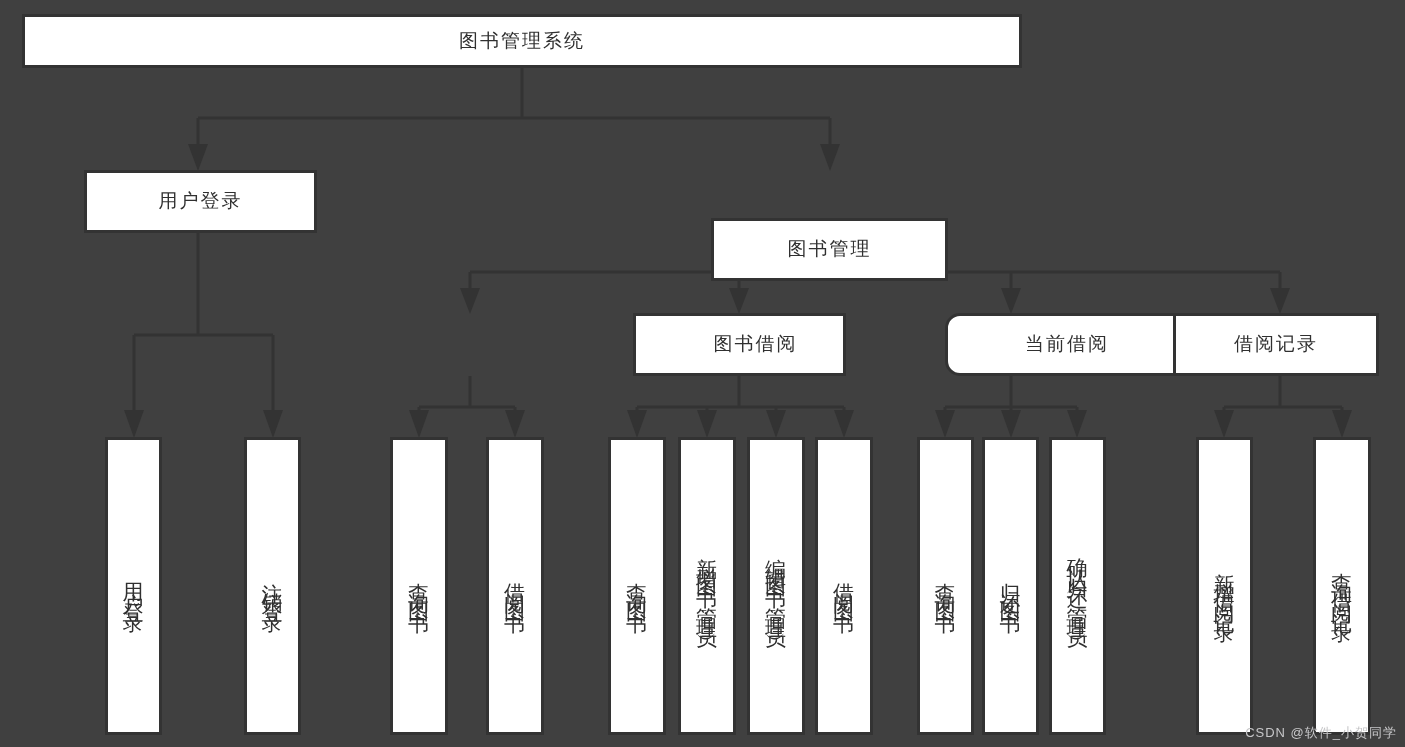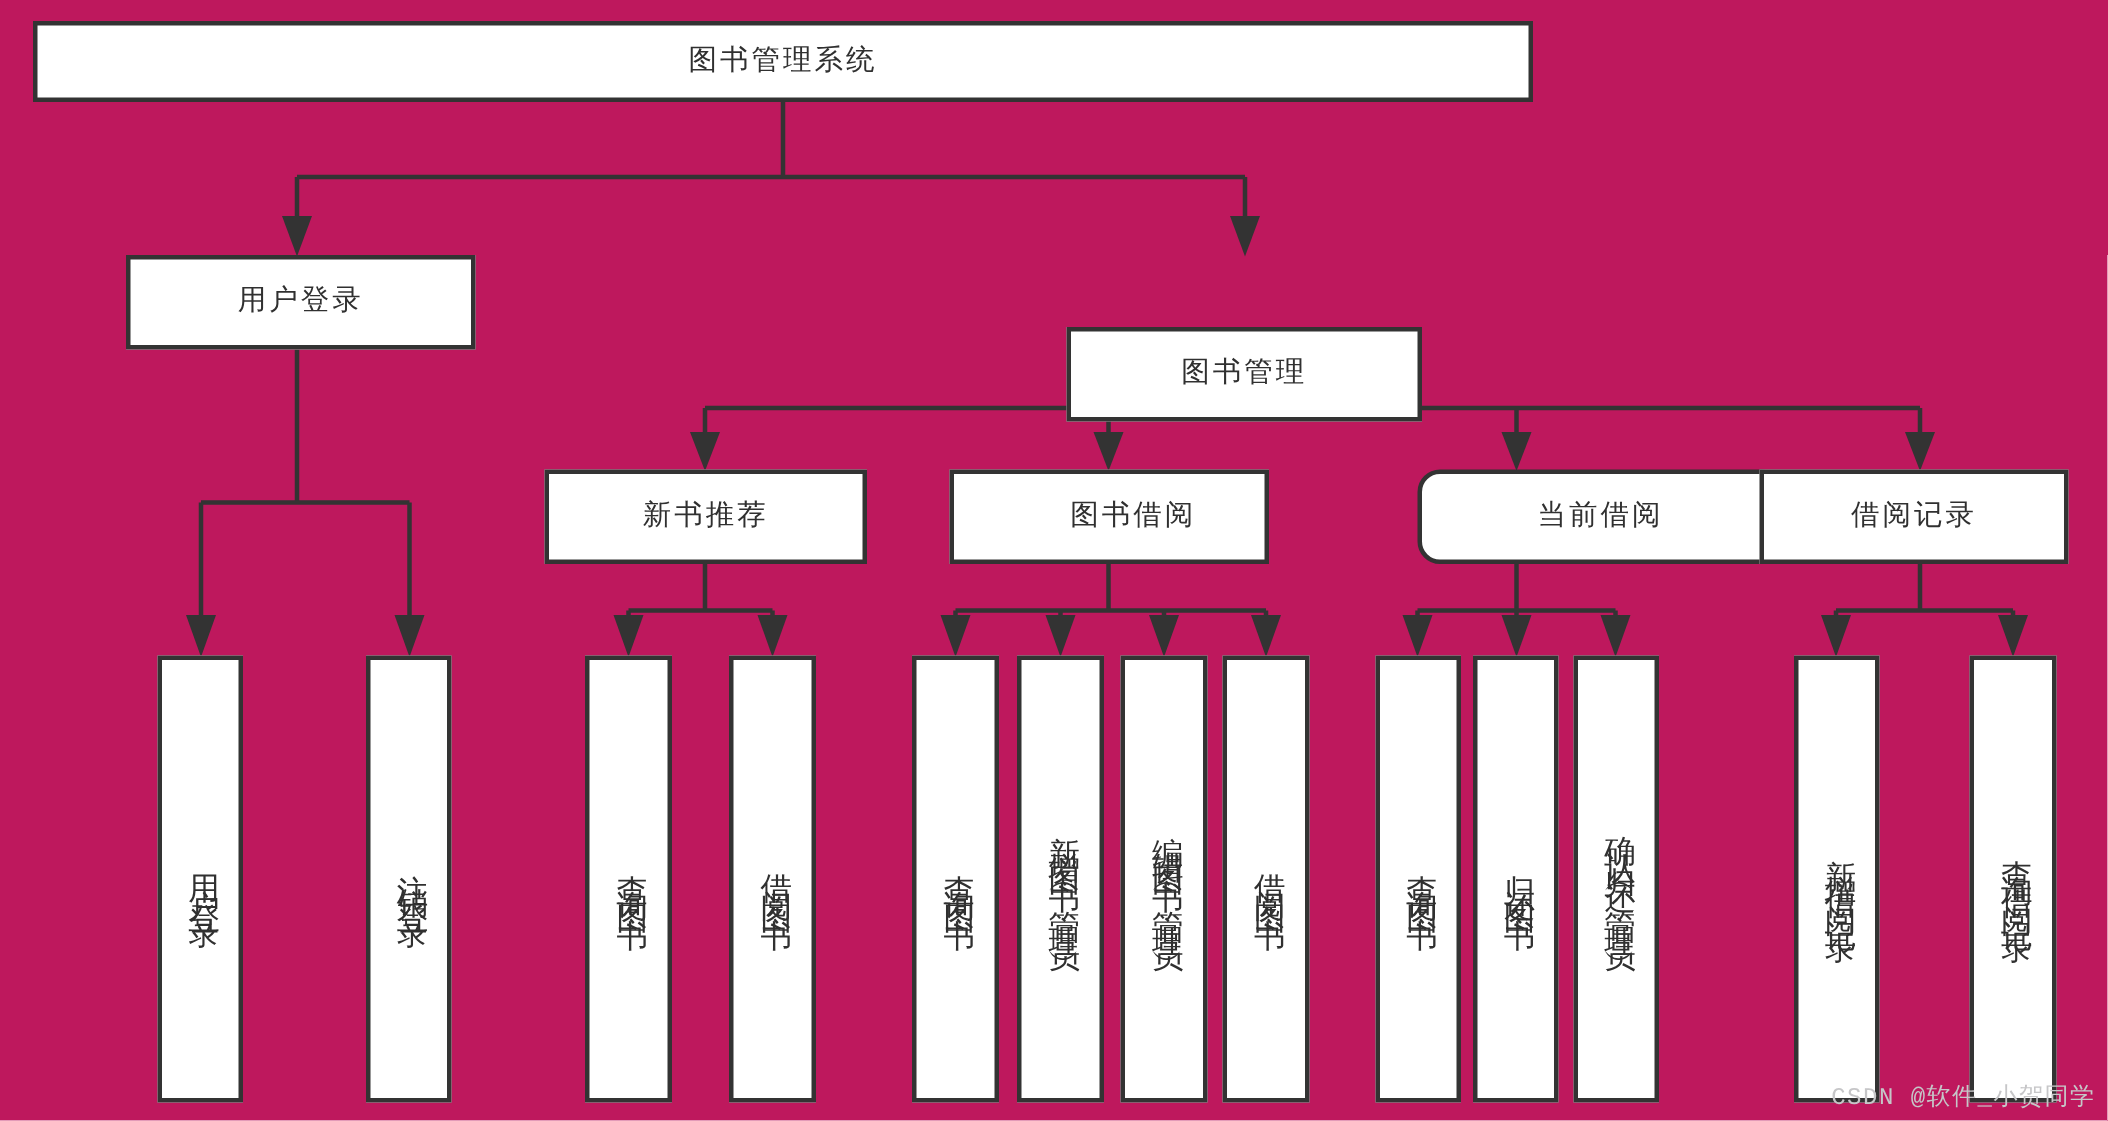--- a/index.html
+++ b/index.html
@@ -5,23 +5,22 @@
   html, body {
     margin: 0;
     padding: 0;
     background: #ffffff;
     font-family: "Liberation Sans", "DejaVu Sans", sans-serif;
   }
   .canvas {
     position: relative;
     width: 1405px;
     height: 747px;
-    background: #be185d;
+    background: #404040;
     overflow: hidden;
-    font-family: Liberation Mono, monospace;
   }
   .connectors {
     position: absolute;
     left: 0;
     top: 0;
     width: 1405px;
     height: 747px;
   }
   .box {
     position: absolute;
@@ -64,21 +63,21 @@
   .box.leaf-9  { left: 917px;  width: 57px; }
   .box.leaf-10 { left: 982px;  width: 57px; }
   .box.leaf-11 { left: 1049px; width: 57px; }
   .box.leaf-12 { left: 1196px; width: 57px; }
   .box.leaf-13 { left: 1313px; width: 58px; }
   .watermark {
     position: absolute;
     right: 8px;
     bottom: 5px;
     color: #c6c6c8;
-    font-size: 16px;
+    font-size: 13px;
     letter-spacing: 1px;
     white-space: nowrap;
   }
 </style>
 </head>
 <body>
 
 <div class="canvas">
 
   <svg class="connectors" viewBox="0 0 1405 747" xmlns="http://www.w3.org/2000/svg">
@@ -143,21 +142,20 @@
       <polygon points="1214,410 1234,410 1224,438"></polygon>
       <polygon points="1332,410 1352,410 1342,438"></polygon>
     </g>
   </svg>
 
   <div class="box root">图书管理系统</div>
 
   <div class="box lvl2-a">用户登录</div>
   <div class="box lvl2-b">图书管理</div>
 
-  <div class="box lvl3-a">新书推荐</div>
   <div class="box lvl3-b">图书借阅</div>
   <div class="box lvl3-c">当前借阅</div>
   <div class="box lvl3-d">借阅记录</div>
 
   <div class="box leaf leaf-1">用户登录</div>
   <div class="box leaf leaf-2">注销登录</div>
   <div class="box leaf leaf-3">查询图书</div>
   <div class="box leaf leaf-4">借阅图书</div>
   <div class="box leaf leaf-5">查询图书</div>
   <div class="box leaf leaf-6">新增图书（管理员）</div>

